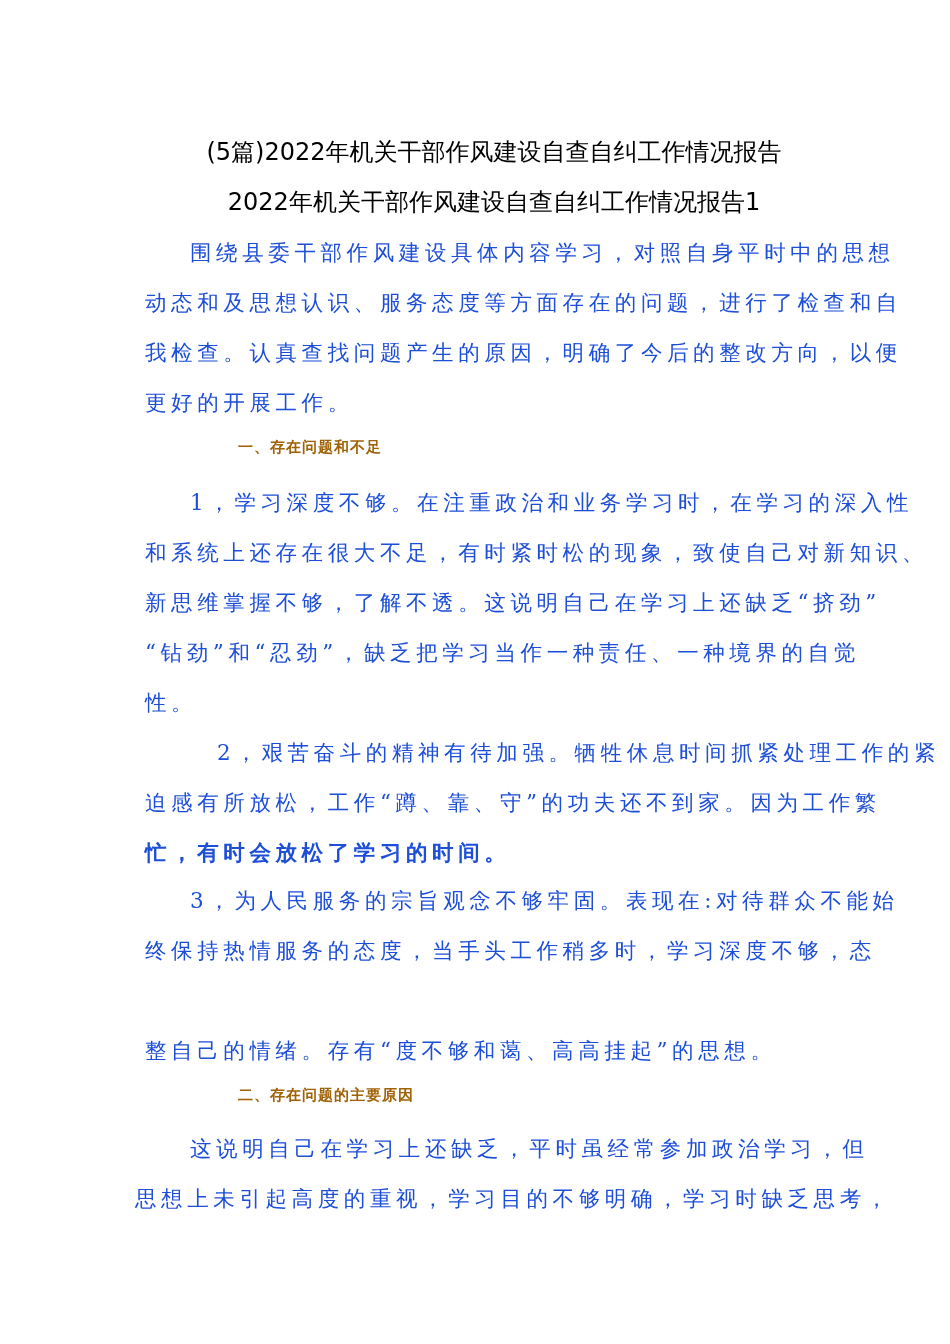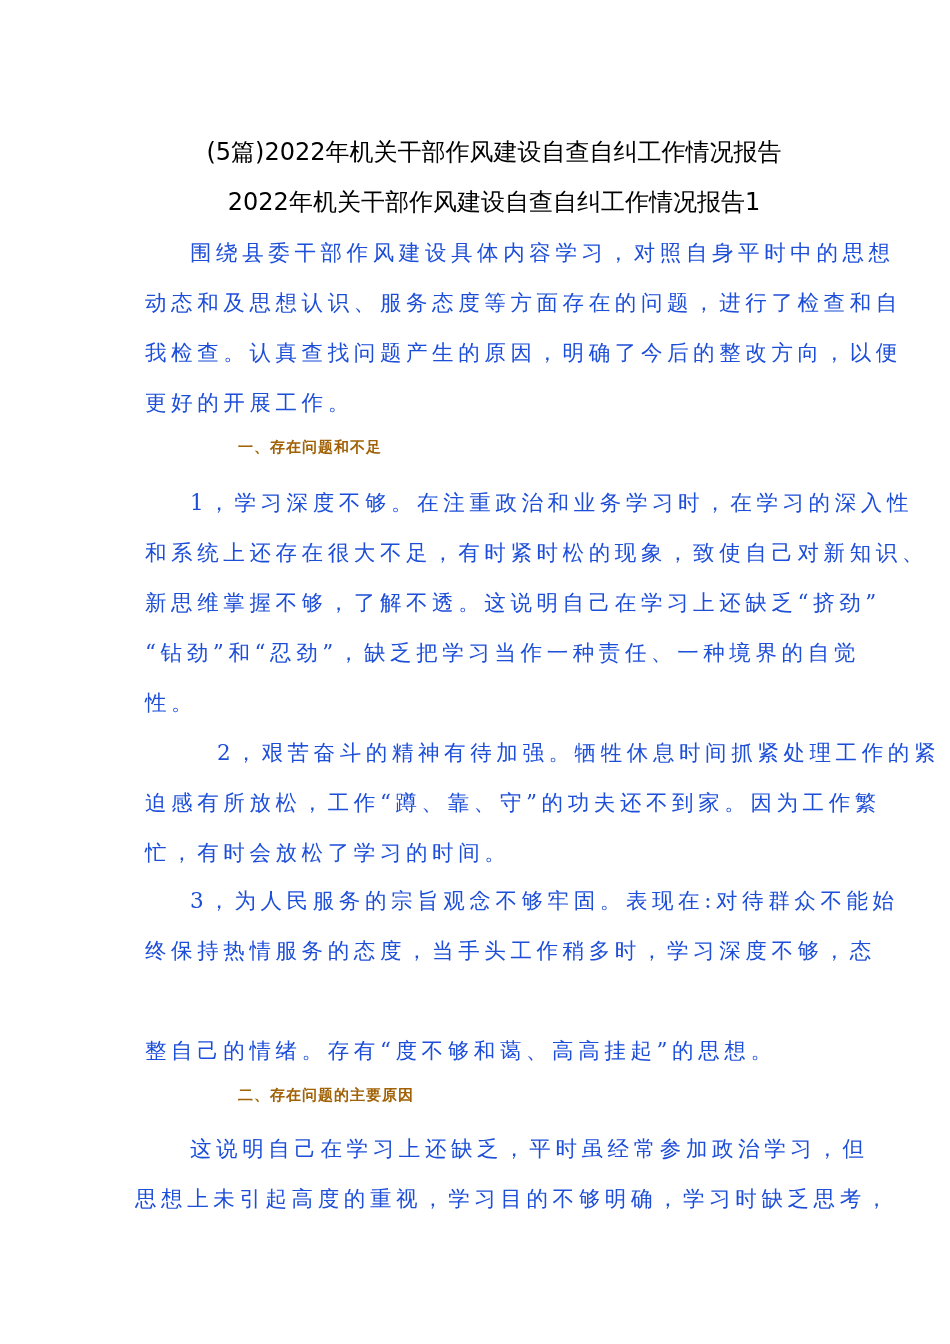--- a/index.html
+++ b/index.html
@@ -28,21 +28,21 @@
   <div class="heading" style="left:190px; top:438px;">一、存在问题和不足</div>
 
   <div class="line" style="left:190px; top:488px;">1，学习深度不够。在注重政治和业务学习时，在学习的深入性</div>
   <div class="line" style="left:145px; top:538px;">和系统上还存在很大不足，有时紧时松的现象，致使自己对新知识、</div>
   <div class="line" style="left:145px; top:588px;">新思维掌握不够，了解不透。这说明自己在学习上还缺乏“挤劲”</div>
   <div class="line" style="left:145px; top:638px;">“钻劲”和“忍劲”，缺乏把学习当作一种责任、一种境界的自觉</div>
   <div class="line" style="left:145px; top:688px;">性。</div>
 
   <div class="line" style="left:202px; top:738px;margin-left:15px;">2，艰苦奋斗的精神有待加强。牺牲休息时间抓紧处理工作的紧</div>
   <div class="line" style="left:145px; top:788px;">迫感有所放松，工作“蹲、靠、守”的功夫还不到家。因为工作繁</div>
-  <div class="line" style="left:145px; top:838px;">忙，有时会放松了学习的时间。</div>
+  <div class="line" style="left:145px; top:838px;font-weight:bold;">忙，有时会放松了学习的时间。</div>
 
   <div class="line" style="left:190px; top:886px;">3，为人民服务的宗旨观念不够牢固。表现在:对待群众不能始</div>
   <div class="line" style="left:145px; top:936px;">终保持热情服务的态度，当手头工作稍多时，学习深度不够，态</div>
   <div class="line" style="left:145px; top:1036px;">整自己的情绪。存有“度不够和蔼、高高挂起”的思想。</div>
 
   <div class="heading" style="left:190px; top:1086px;">二、存在问题的主要原因</div>
 
   <div class="line" style="left:190px; top:1134px;">这说明自己在学习上还缺乏，平时虽经常参加政治学习，但</div>
   <div class="line" style="left:135px; top:1184px;">思想上未引起高度的重视，学习目的不够明确，学习时缺乏思考，</div>
 </div>

